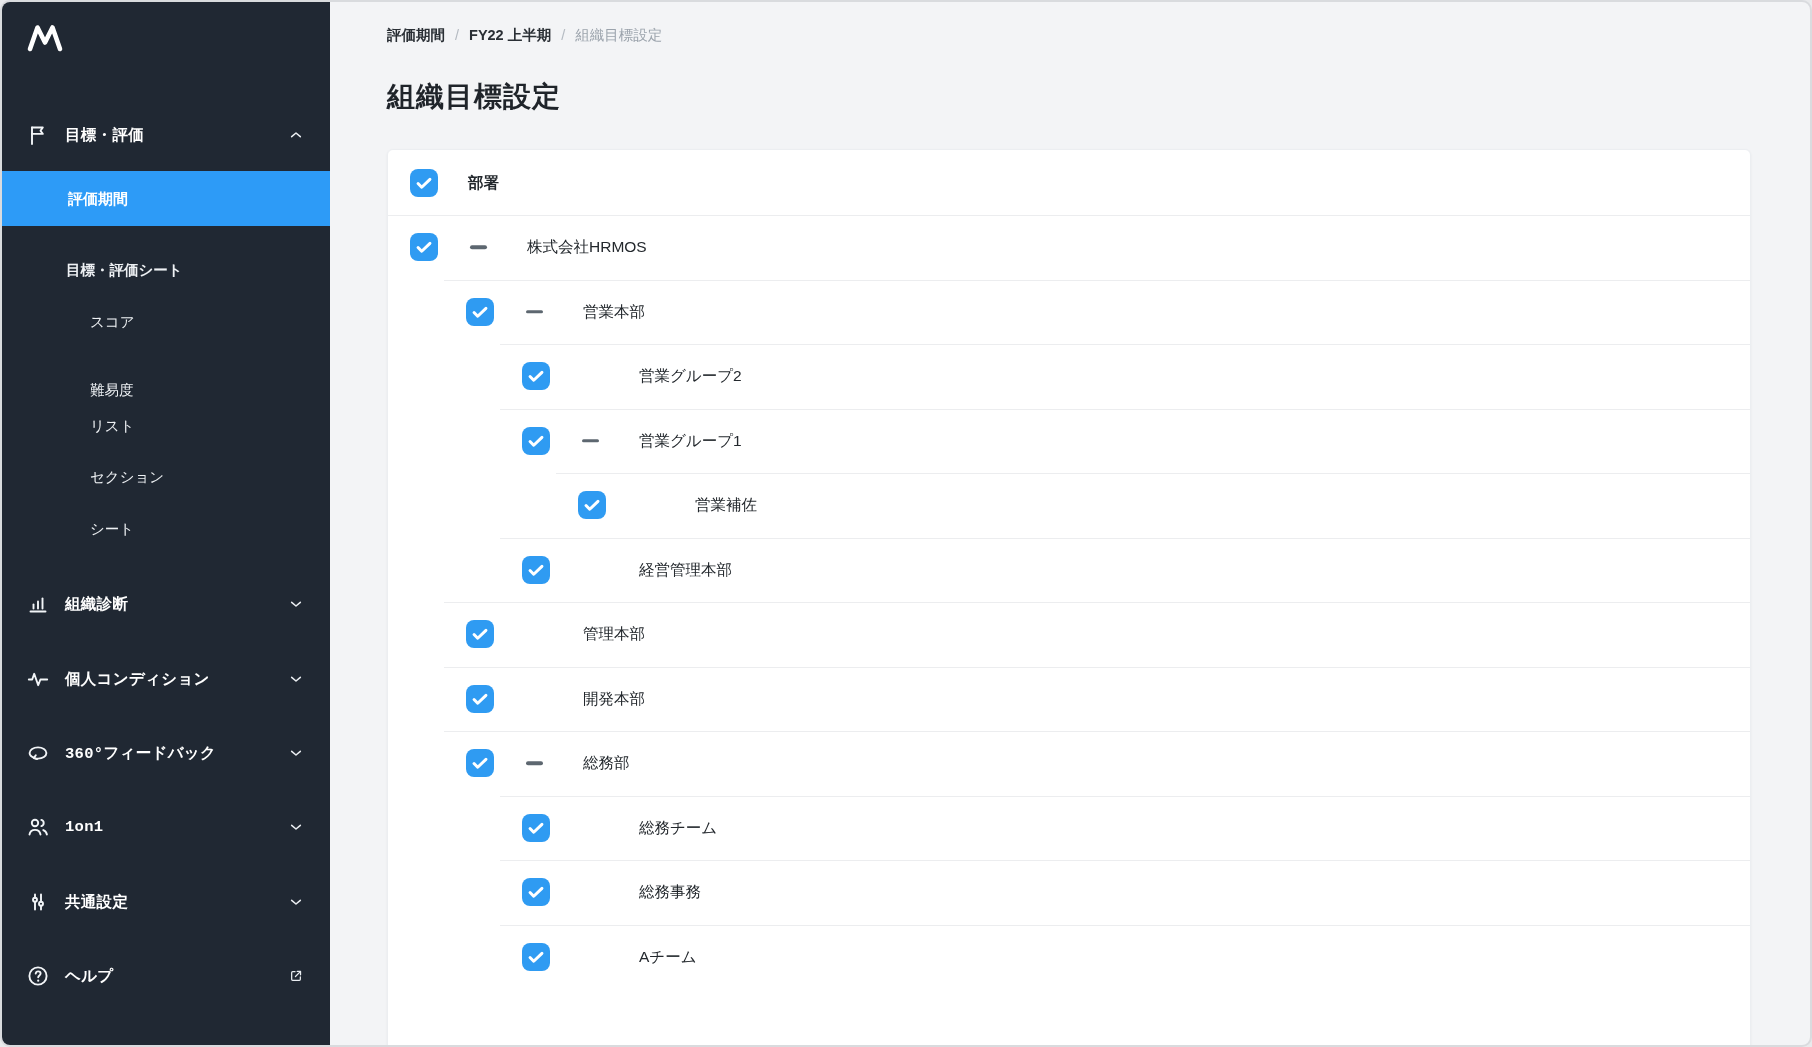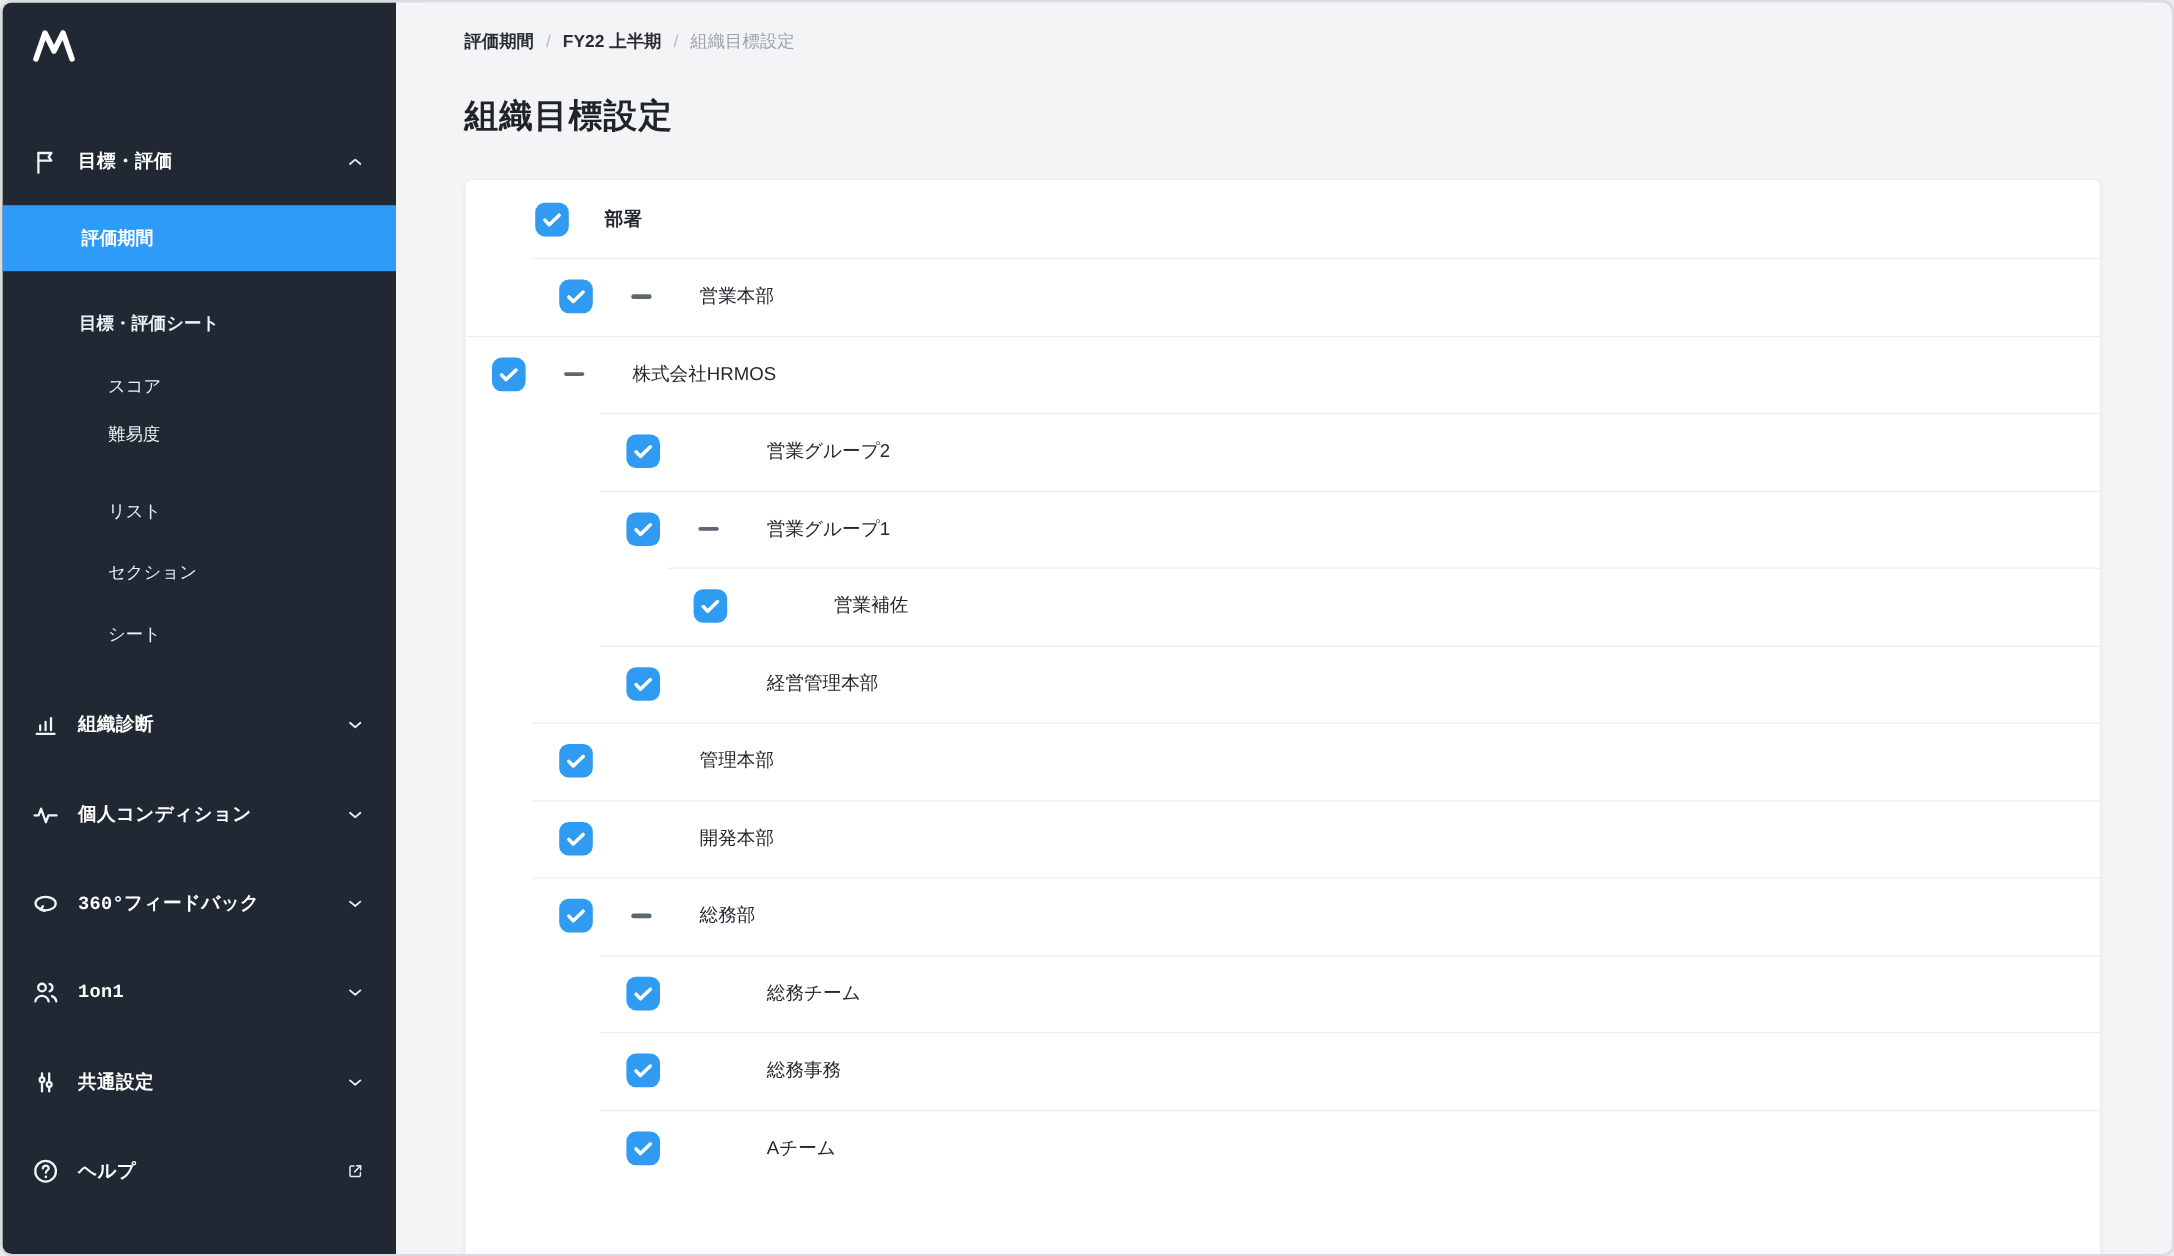--- a/index.html
+++ b/index.html
@@ -31,21 +31,21 @@
   .breadcrumb{ position:absolute; left:57px; top:24px; font-size:14.5px; line-height:19px; white-space:nowrap; }
   .crumb{ color:#2a2f35; font-weight:bold; cursor:pointer; }
   .crumb.current{ color:#9ba3ac; font-weight:normal; cursor:default; }
   .crumb-sep{ color:#b4bac1; padding:0 10px; font-weight:normal; }
   .page-title{ position:absolute; left:57px; top:76px; font-size:28px; line-height:38px; font-weight:bold; color:#1f242a; letter-spacing:1px; }
   .card{
     position:absolute; left:57px; top:147px; width:1364px; height:920px;
     background:#ffffff; border:1px solid #eceef1; border-radius:6px 6px 0 0;
     box-shadow:0 1px 3px rgba(20,30,40,.05); overflow:hidden;
   }
-  .tree-header{ position:relative; height:65px;margin-left:36px; }
+  .tree-header{ position:relative; height:65px; }
   .tree-row{ position:relative; height:64.5px; }
   .row-divider{ position:absolute; top:0; right:0; height:1px; background:#ecedef; }
   .checkbox{
     position:absolute; top:50%; transform:translateY(-50%);
     width:28px; height:28px; border-radius:8px; background:#2f9bf2; cursor:pointer;
   }
   .checkbox svg{ position:absolute; left:3px; top:3px; width:22px; height:22px; }
   .minus-toggle{ position:absolute; top:50%; transform:translateY(-50%); width:17px; height:3.5px; border-radius:2px; background:#5d6770; cursor:pointer; }
   .hdr-lbl{ position:absolute; left:80px; top:50%; transform:translateY(-50%); font-size:15.5px; font-weight:bold; color:#23282d; }
   .row-lbl{ position:absolute; top:50%; transform:translateY(-50%); font-size:15.5px; color:#23282d; white-space:nowrap; }
@@ -72,21 +72,21 @@
         </div>
         <div class="side-row side-active" style="top: 169px;">
           <span class="lbl">評価期間</span>
         </div>
         <div class="side-row side-sub lv1" style="top: 248px;">
           <span class="lbl">目標・評価シート</span>
         </div>
         <div class="side-row side-sub lv2" style="top: 300px;">
           <span class="lbl">スコア</span>
         </div>
-        <div class="side-row side-sub lv2" style="top: 340px;">
+        <div class="side-row side-sub lv2" style="top: 368px;">
           <span class="lbl">難易度</span>
         </div>
         <div class="side-row side-sub lv2" style="top: 404px; padding-left: 22px;">
           <span class="lbl">リスト</span>
         </div>
         <div class="side-row side-sub lv2" style="top: 455px;">
           <span class="lbl">セクション</span>
         </div>
         <div class="side-row side-sub lv2" style="top: 507px;">
           <span class="lbl">シート</span>
@@ -172,40 +172,40 @@
       <div class="tree-header">
         <span class="checkbox" style="left:22px">
           <svg viewBox="0 0 24 24">
               <path d="M5.5 12.5l4 4.2L18.5 8" stroke="#fff" stroke-width="3.2" fill="none" stroke-linecap="round" stroke-linejoin="round"></path>
             </svg>
         </span>
         <span class="hdr-lbl">部署</span>
       </div>
       <div id="tree-rows">
           <div class="tree-row">
+            <span class="row-divider" style="left:0px"></span>
+            <span class="checkbox" style="left:22px">
+              <svg viewBox="0 0 24 24">
+                <path d="M5.5 12.5l4 4.2L18.5 8" stroke="#fff" stroke-width="3.2" fill="none" stroke-linecap="round" stroke-linejoin="round"></path>
+              </svg>
+            </span>
+            <span class="minus-toggle" style="left:82px"></span>
+            <span class="row-lbl" style="left:139px">株式会社HRMOS</span>
+          </div>
+          <div class="tree-row">
             <span class="row-divider" style="left:56px"></span>
             <span class="checkbox" style="left:78px">
               <svg viewBox="0 0 24 24">
                 <path d="M5.5 12.5l4 4.2L18.5 8" stroke="#fff" stroke-width="3.2" fill="none" stroke-linecap="round" stroke-linejoin="round"></path>
               </svg>
             </span>
             <span class="minus-toggle" style="left:138px"></span>
             <span class="row-lbl" style="left:195px">営業本部</span>
           </div>
           <div class="tree-row">
-            <span class="row-divider" style="left:0px"></span>
-            <span class="checkbox" style="left:22px">
-              <svg viewBox="0 0 24 24">
-                <path d="M5.5 12.5l4 4.2L18.5 8" stroke="#fff" stroke-width="3.2" fill="none" stroke-linecap="round" stroke-linejoin="round"></path>
-              </svg>
-            </span>
-            <span class="minus-toggle" style="left:82px"></span>
-            <span class="row-lbl" style="left:139px">株式会社HRMOS</span>
-          </div>
-          <div class="tree-row">
             <span class="row-divider" style="left:112px"></span>
             <span class="checkbox" style="left:134px">
               <svg viewBox="0 0 24 24">
                 <path d="M5.5 12.5l4 4.2L18.5 8" stroke="#fff" stroke-width="3.2" fill="none" stroke-linecap="round" stroke-linejoin="round"></path>
               </svg>
             </span>
             <span class="row-lbl" style="left:251px">営業グループ2</span>
           </div>
           <div class="tree-row">
             <span class="row-divider" style="left:112px"></span>

